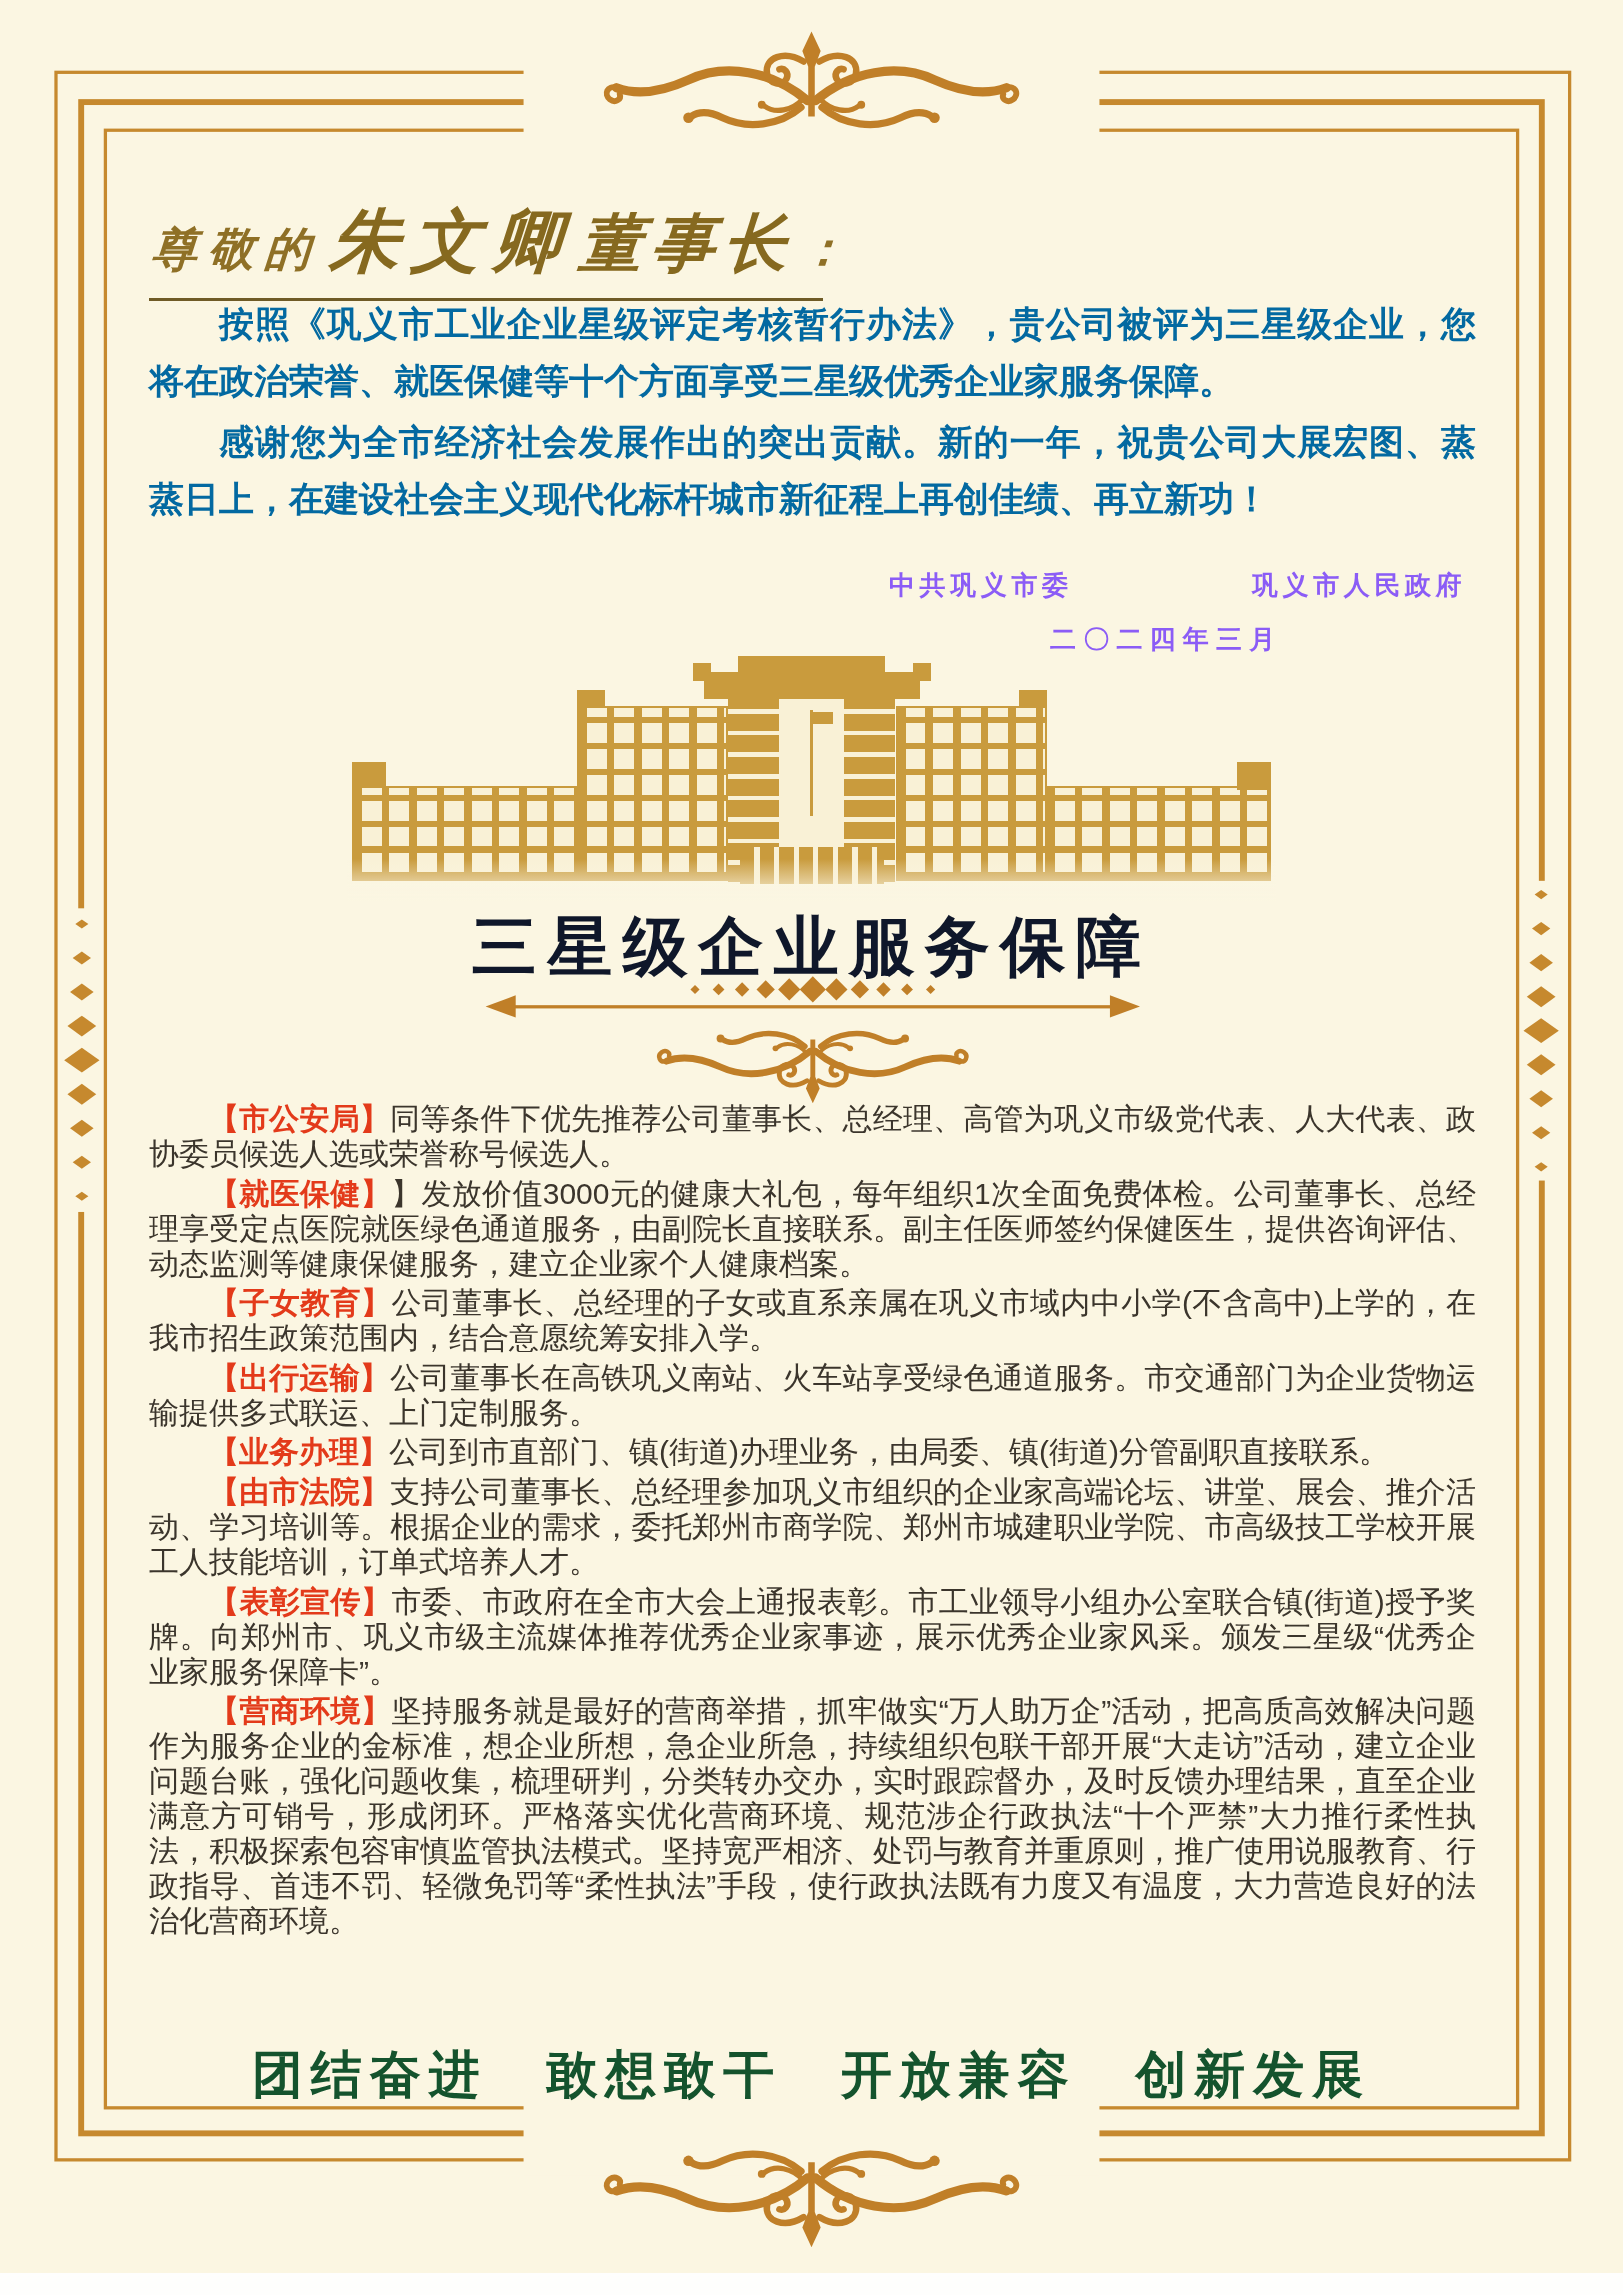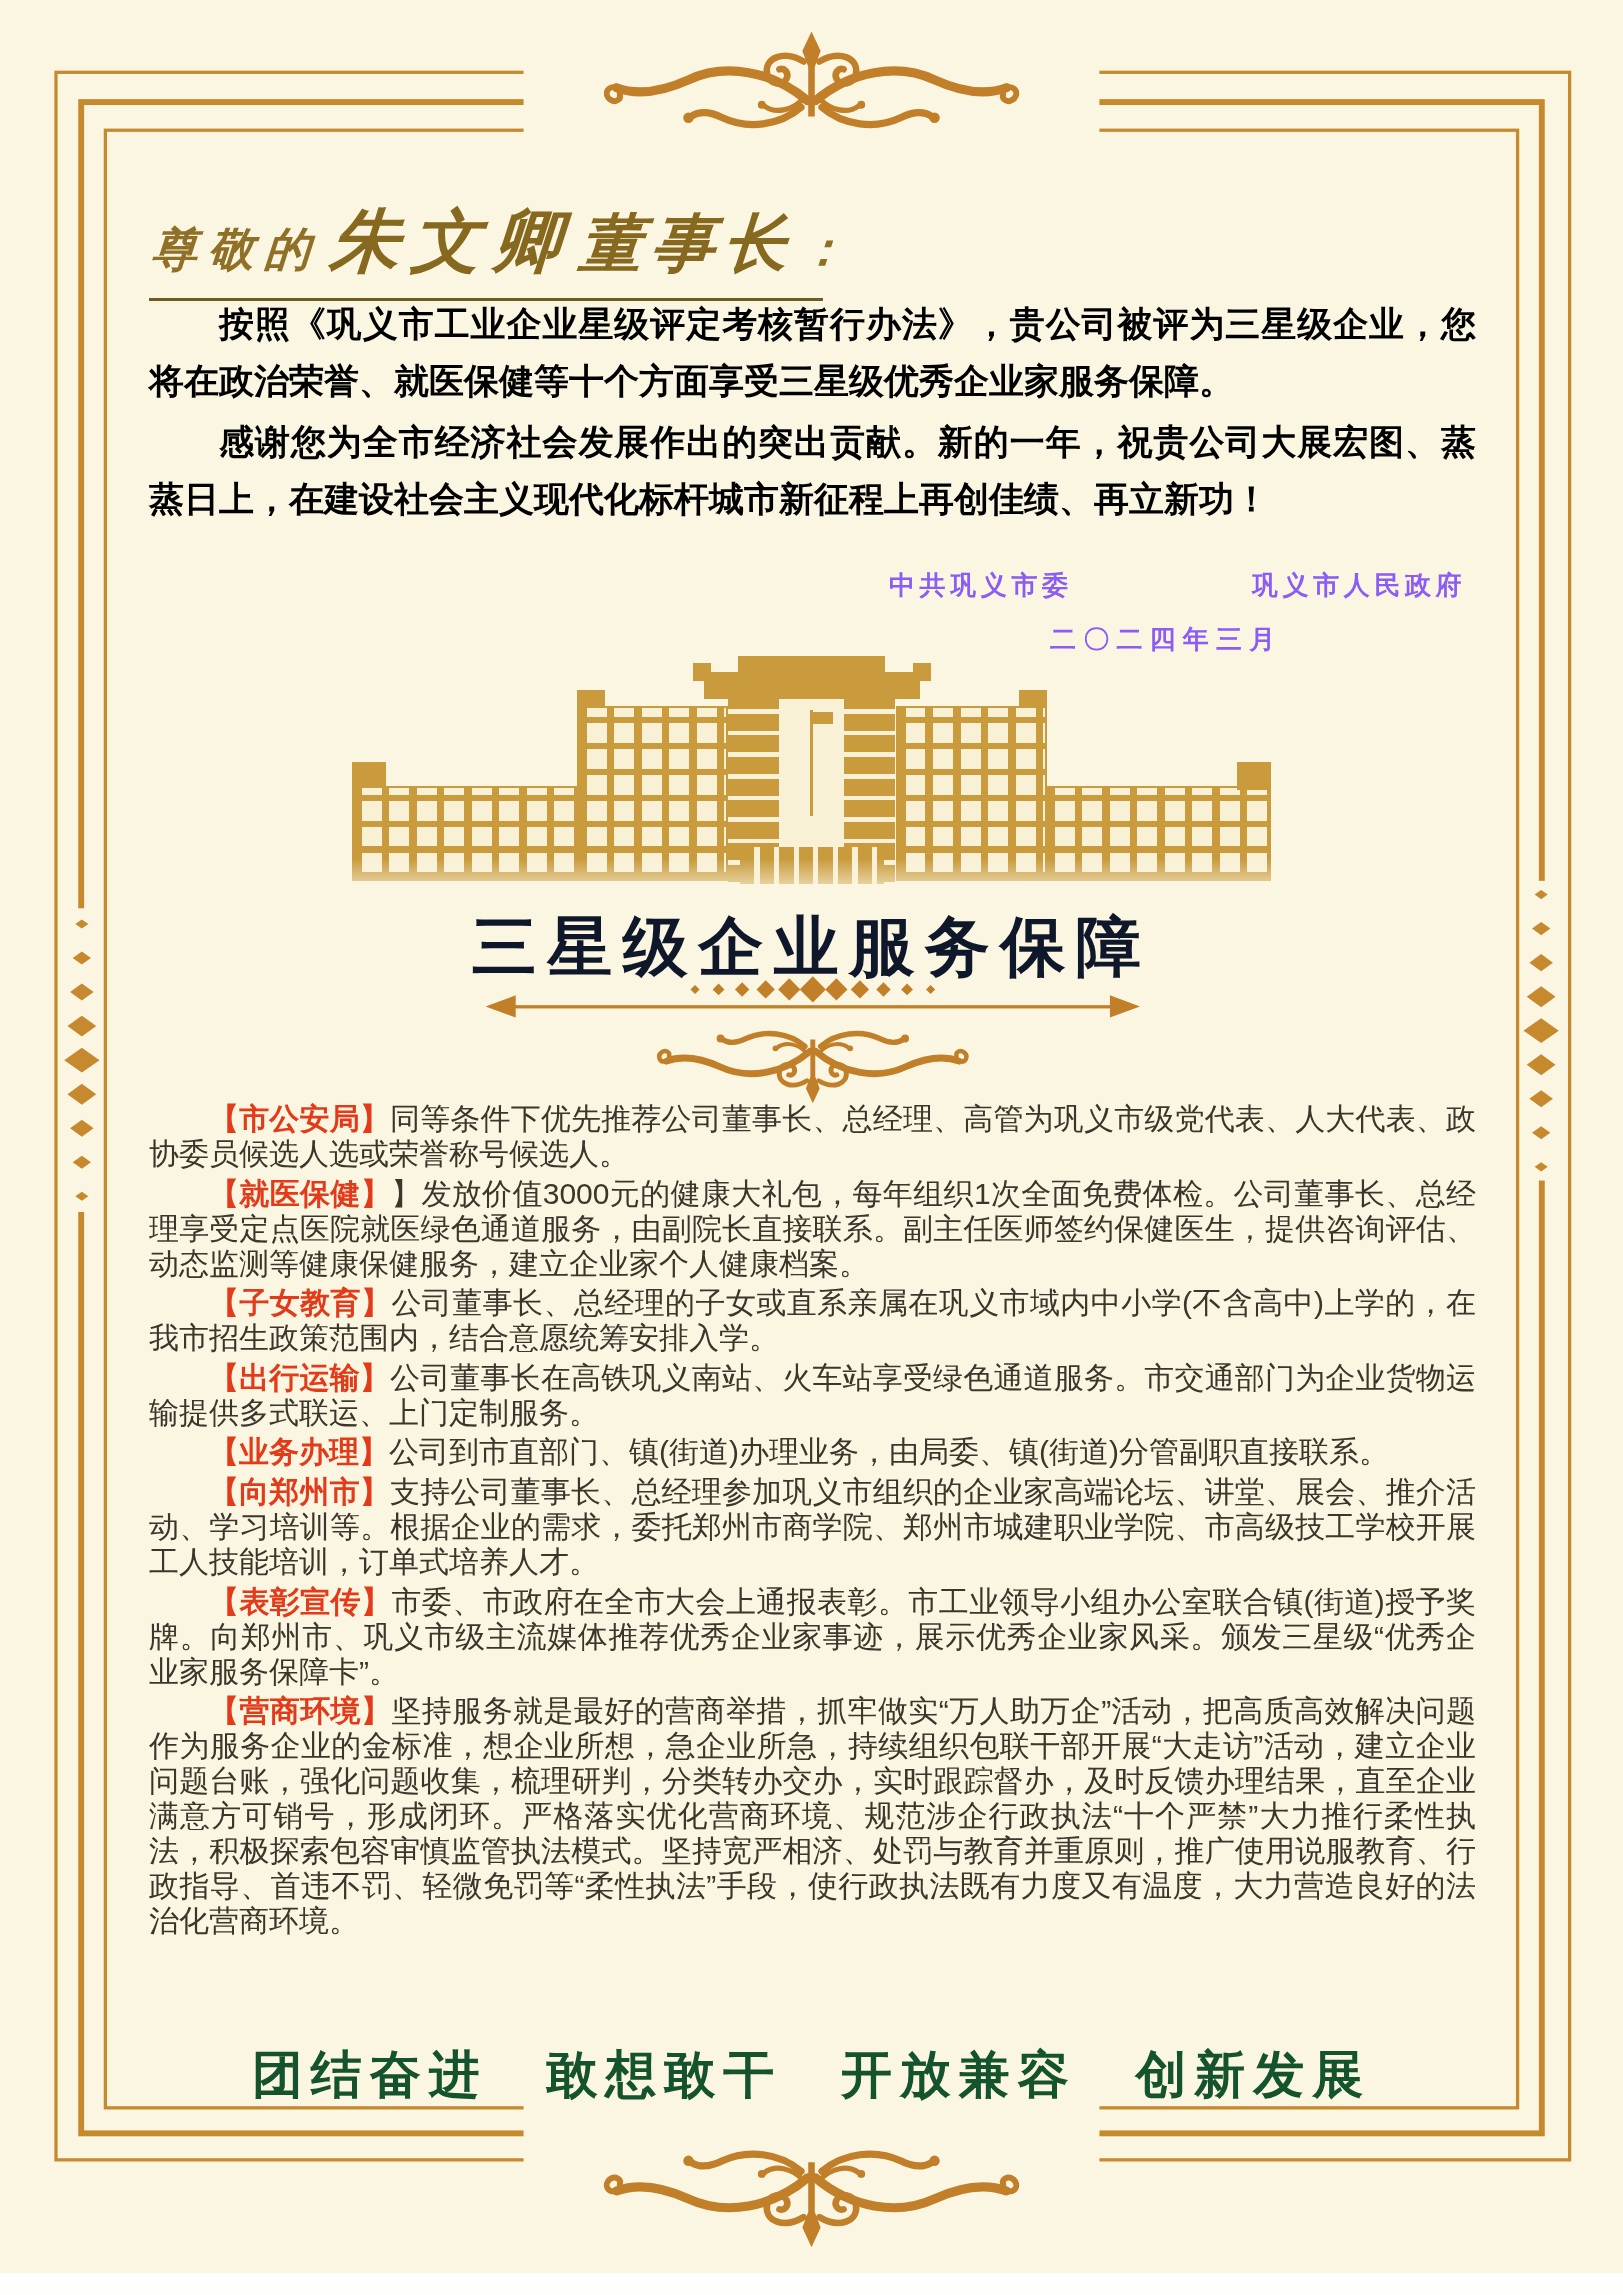--- a/index.html
+++ b/index.html
@@ -17,21 +17,21 @@
     transform:skewX(-4deg);z-index:4;
   }
   .sal-prefix{font-size:46px;letter-spacing:10.5px;}
   .sal-name{font-size:69px;letter-spacing:11.8px;margin-left:9.2px;color:#86691F;}
   .sal-title{font-size:63px;letter-spacing:9.2px;margin-left:6.5px;color:#86691F;}
   .sal-colon{font-size:47px;margin-left:3.9px;}
   .sal-underline{position:absolute;left:149px;top:298px;width:674px;height:3.3px;background:#6F5B26;z-index:4;}
   
   .letter{
     position:absolute;left:149px;top:296px;width:1327px;z-index:4;
-    color:#000000;font-family:"Liberation Serif", serif;font-weight:600;
+    color:#0369a1;font-family:"Liberation Serif", serif;font-weight:600;
     font-size:35px;line-height:57px;text-align:justify;
   }
   .letter p{margin:0;text-indent:2em;}
   .letter p + p{margin-top:3.9px;}
   
   .sig{position:absolute;z-index:4;color:#8b5cf6;font-weight:700;font-size:26px;letter-spacing:4.6px;}
   .sig-party{left:889px;top:568px;}
   .sig-gov{left:1212px;top:568px;margin-left:40px;}
   .sig-date{left:1050px;top:622px;letter-spacing:7.2px;}
   
@@ -214,21 +214,21 @@
 
   <p class="section">
     <span class="sec-label">【出行运输】</span><span class="sec-text">公司董事长在高铁巩义南站、火车站享受绿色通道服务。市交通部门为企业货物运输提供多式联运、上门定制服务。</span>
   </p>
 
   <p class="section">
     <span class="sec-label">【业务办理】</span><span class="sec-text">公司到市直部门、镇(街道)办理业务，由局委、镇(街道)分管副职直接联系。</span>
   </p>
 
   <p class="section">
-    <span class="sec-label">【向郑州市】</span><span class="sec-text">支持公司董事长、总经理参加巩义市组织的企业家高端论坛、讲堂、展会、推介活动、学习培训等。根据企业的需求，委托郑州市商学院、郑州市城建职业学院、市高级技工学校开展工人技能培训，订单式培养人才。</span>
+    <span class="sec-label">【由市法院】</span><span class="sec-text">支持公司董事长、总经理参加巩义市组织的企业家高端论坛、讲堂、展会、推介活动、学习培训等。根据企业的需求，委托郑州市商学院、郑州市城建职业学院、市高级技工学校开展工人技能培训，订单式培养人才。</span>
   </p>
 
   <p class="section">
     <span class="sec-label">【表彰宣传】</span><span class="sec-text">市委、市政府在全市大会上通报表彰。市工业领导小组办公室联合镇(街道)授予奖牌。向郑州市、巩义市级主流媒体推荐优秀企业家事迹，展示优秀企业家风采。颁发三星级“优秀企业家服务保障卡”。</span>
   </p>
 
   <p class="section">
     <span class="sec-label">【营商环境】</span><span class="sec-text">坚持服务就是最好的营商举措，抓牢做实“万人助万企”活动，把高质高效解决问题作为服务企业的金标准，想企业所想，急企业所急，持续组织包联干部开展“大走访”活动，建立企业问题台账，强化问题收集，梳理研判，分类转办交办，实时跟踪督办，及时反馈办理结果，直至企业满意方可销号，形成闭环。严格落实优化营商环境、规范涉企行政执法“十个严禁”大力推行柔性执法，积极探索包容审慎监管执法模式。坚持宽严相济、处罚与教育并重原则，推广使用说服教育、行政指导、首违不罚、轻微免罚等“柔性执法”手段，使行政执法既有力度又有温度，大力营造良好的法治化营商环境。</span>
   </p>
 </div>

